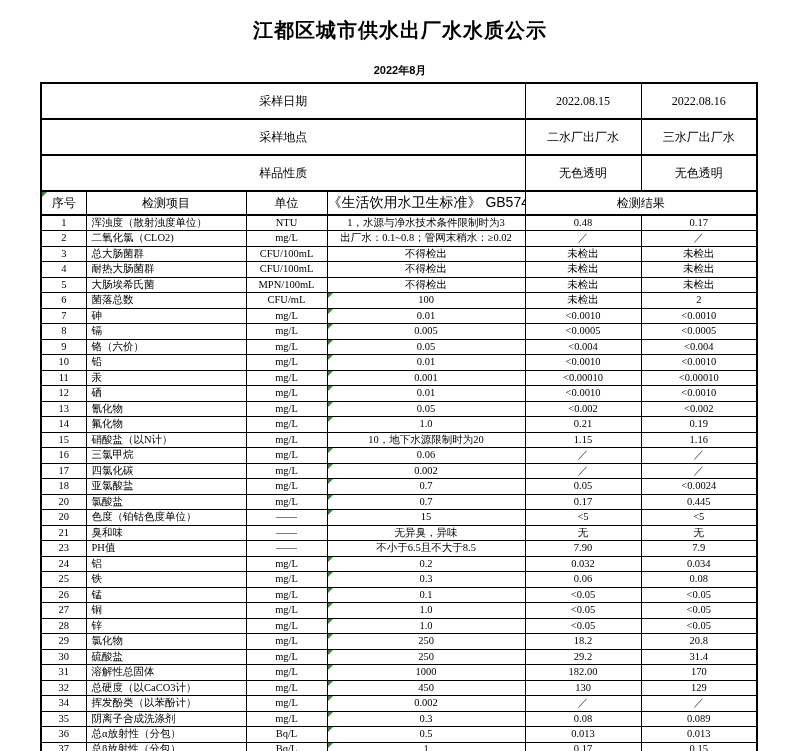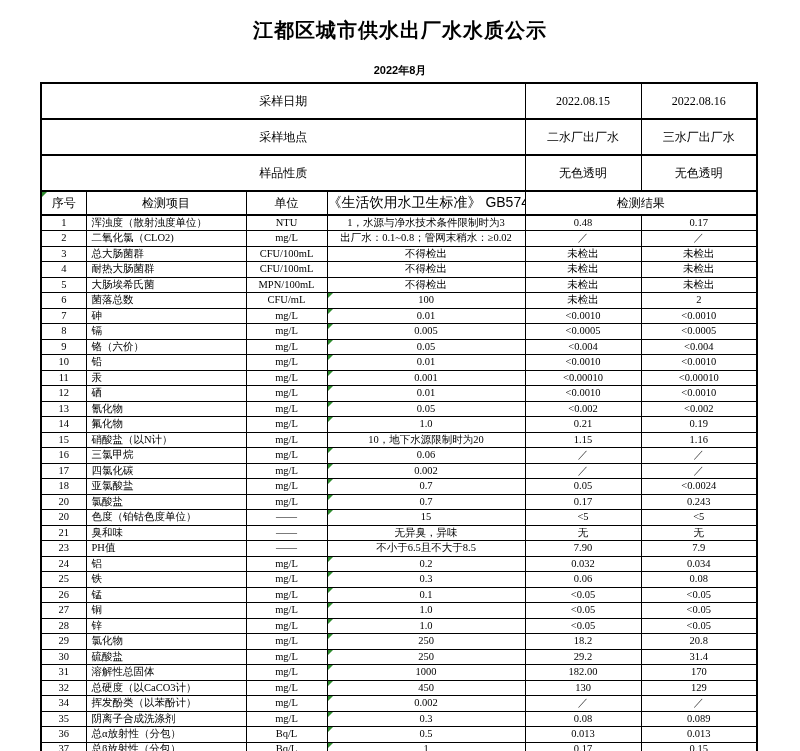--- a/index.html
+++ b/index.html
@@ -230,21 +230,21 @@
     <td class="c-std"><span class="flag" style="border-top-color: rgb(46, 139, 46);"></span><span>0.7</span></td>
     <td class="c-res">0.05</td>
     <td class="c-res">&lt;0.0024</td>
   </tr>
         <tr class="data-row">
     <td class="c-no">20</td>
     <td class="c-item">氯酸盐</td>
     <td class="c-unit">mg/L</td>
     <td class="c-std"><span class="flag" style="border-top-color: rgb(46, 139, 46);"></span><span>0.7</span></td>
     <td class="c-res">0.17</td>
-    <td class="c-res">0.243</td>
+    <td class="c-res">0.445</td>
   </tr>
         <tr class="data-row">
     <td class="c-no">20</td>
     <td class="c-item">色度（铂钴色度单位）</td>
     <td class="c-unit">——</td>
     <td class="c-std"><span class="flag" style="border-top-color: rgb(46, 139, 46);"></span><span>15</span></td>
     <td class="c-res">&lt;5</td>
     <td class="c-res">&lt;5</td>
   </tr>
         <tr class="data-row">

